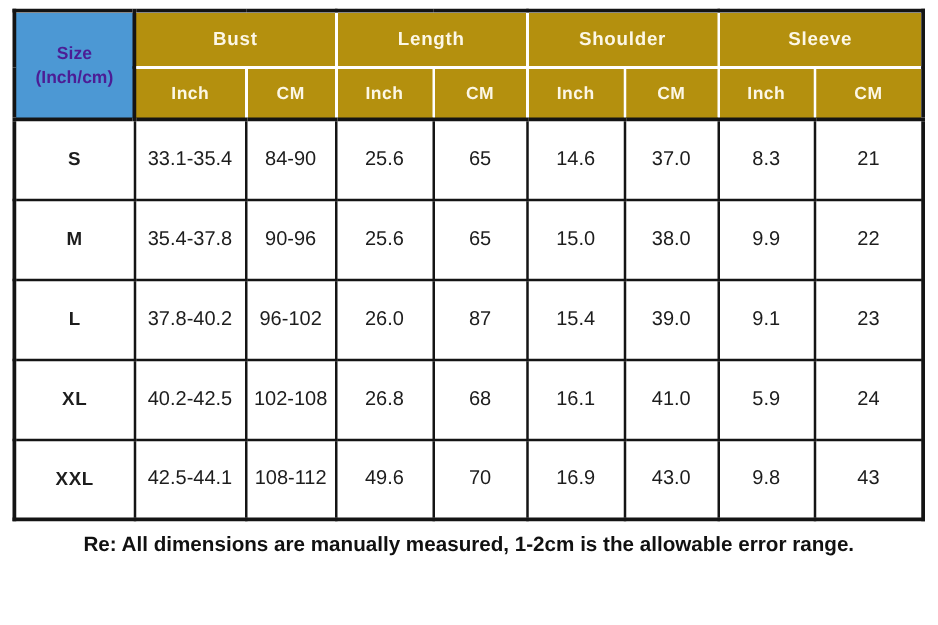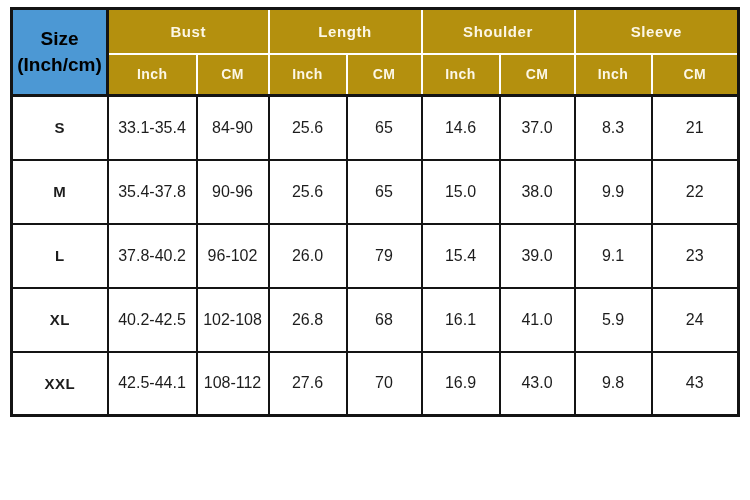--- a/index.html
+++ b/index.html
@@ -43,23 +43,23 @@
     background:var(--header-gold);
     color:var(--header-text);
     border:2px solid #ffffff;
     font-weight:bold;
   }
   tr.group-row th.group{height:45px;font-size:15px;letter-spacing:0.6px;}
   tr.unit-row th{height:42px;font-size:14px;letter-spacing:0.4px;margin-top:28px;}
   
   th.size-head{
     background:var(--size-blue);
-    color:#000000;
+    color:#4c1d95;
     border-right:3px solid var(--border-black);
-    font-size:19px;
+    font-size:14px;
     line-height:1.35;
   }
   
   td{
     background:#ffffff;
     border:2px solid var(--border-black);
     height:64px;
     font-size:16px;
     color:var(--data-text);
   }
@@ -136,45 +136,46 @@
         <td>15.0</td>
         <td>38.0</td>
         <td>9.9</td>
         <td>22</td>
       </tr>
       <tr>
         <td class="size-cell">L</td>
         <td>37.8-40.2</td>
         <td>96-102</td>
         <td>26.0</td>
-        <td>79</td>
+        <td>87</td>
         <td>15.4</td>
         <td>39.0</td>
         <td>9.1</td>
         <td>23</td>
       </tr>
       <tr>
         <td class="size-cell">XL</td>
         <td>40.2-42.5</td>
         <td>102-108</td>
         <td>26.8</td>
         <td>68</td>
         <td>16.1</td>
         <td>41.0</td>
         <td>5.9</td>
         <td>24</td>
       </tr>
       <tr>
         <td class="size-cell">XXL</td>
         <td>42.5-44.1</td>
         <td>108-112</td>
-        <td>27.6</td>
+        <td>49.6</td>
         <td>70</td>
         <td>16.9</td>
         <td>43.0</td>
         <td>9.8</td>
         <td>43</td>
       </tr>
     </tbody>
   </table>
 
+  <div class="footer">Re: All dimensions are manually measured, 1-2cm is the allowable error range.</div>
 
 </div>
 
 </body></html>

